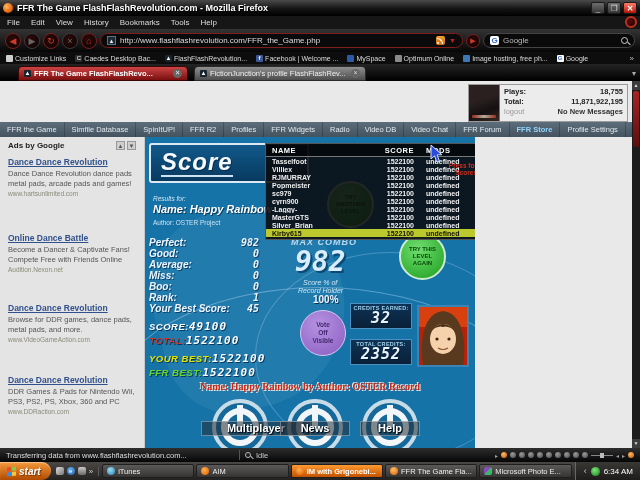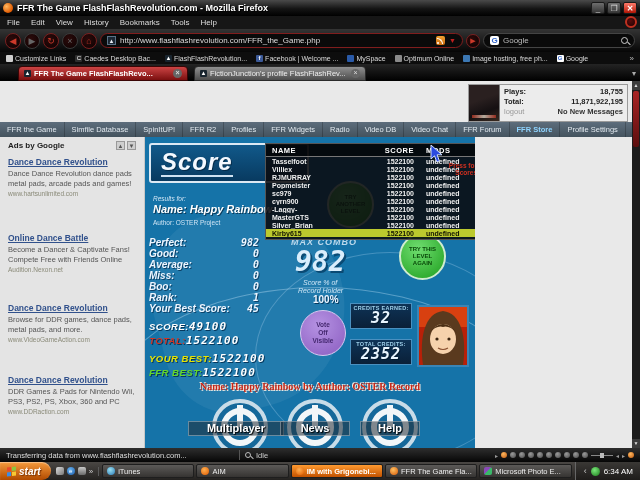--- a/index.html
+++ b/index.html
@@ -133,21 +133,21 @@
 .cb-value{font-size:15px;font-weight:bold;font-style:italic;font-family:"DejaVu Sans Mono",monospace;color:#eaf6ff;text-shadow:1px 1px 0 #041a2e;letter-spacing:1px;line-height:1;}
 
 .avatar-box{position:absolute;left:272px;top:168px;width:52px;height:62px;border:2px solid #3a85b5;z-index:2;background:#a01808;}
 .song-banner{position:absolute;left:20px;top:244px;width:290px;text-align:center;font-size:10px;font-weight:bold;color:#c82818;font-family:"Liberation Serif",serif;text-shadow:1px 1px 0 #f0e8e0,-1px -1px 0 #f0e8e0;}
 
 .gbtn{position:absolute;top:262px;width:56px;height:56px;border-radius:50%;border:4px solid #c8dce8;background:#15689a;}
 .gbtn::before{content:"";position:absolute;left:50%;top:50%;transform:translate(-50%,-50%);width:26px;height:26px;border:6px solid #f2f6f8;border-radius:50%;}
 .gbtn::after{content:"";position:absolute;left:50%;top:2px;transform:translateX(-50%);width:6px;height:22px;background:#f2f6f8;}
 #gb1{left:67px;}#gb2{left:142px;}#gb3{left:217px;}
 .glabel{position:absolute;top:284px;height:15px;background:rgba(35,45,55,.55);border:1px solid rgba(255,255,255,.35);color:#fff;font-weight:bold;font-size:11px;line-height:13px;text-align:center;text-shadow:1px 1px 1px #000;z-index:3;}
-#gl1{left:43px;width:96px;}#gl2{left:135px;width:70px;}#gl3{left:215px;width:60px;}
+#gl1{left:56px;width:110px;}#gl2{left:135px;width:70px;}#gl3{left:215px;width:60px;}
 
 
 .leaderboard{position:absolute;left:120px;top:6px;width:212px;background:rgba(10,10,14,.88);border:1px solid #555;z-index:3;padding-bottom:2px;}
 .lb-head{display:flex;height:13px;align-items:center;background:rgba(0,0,0,.55);border-bottom:1px solid #777;font-size:7.5px;font-weight:bold;color:#fff;letter-spacing:.5px;}
 .lb-row{display:flex;height:8px;align-items:center;font-size:7px;font-weight:bold;color:#f0f0f0;}
 .c-name{flex:1;padding-left:6px;white-space:nowrap;overflow:hidden;}
 .c-score{width:52px;text-align:right;flex:none;}
 .c-mods{width:62px;padding-left:12px;flex:none;white-space:nowrap;overflow:hidden;}
 .lb-row.hl{background:#bcc92e;color:#141400;}
 

